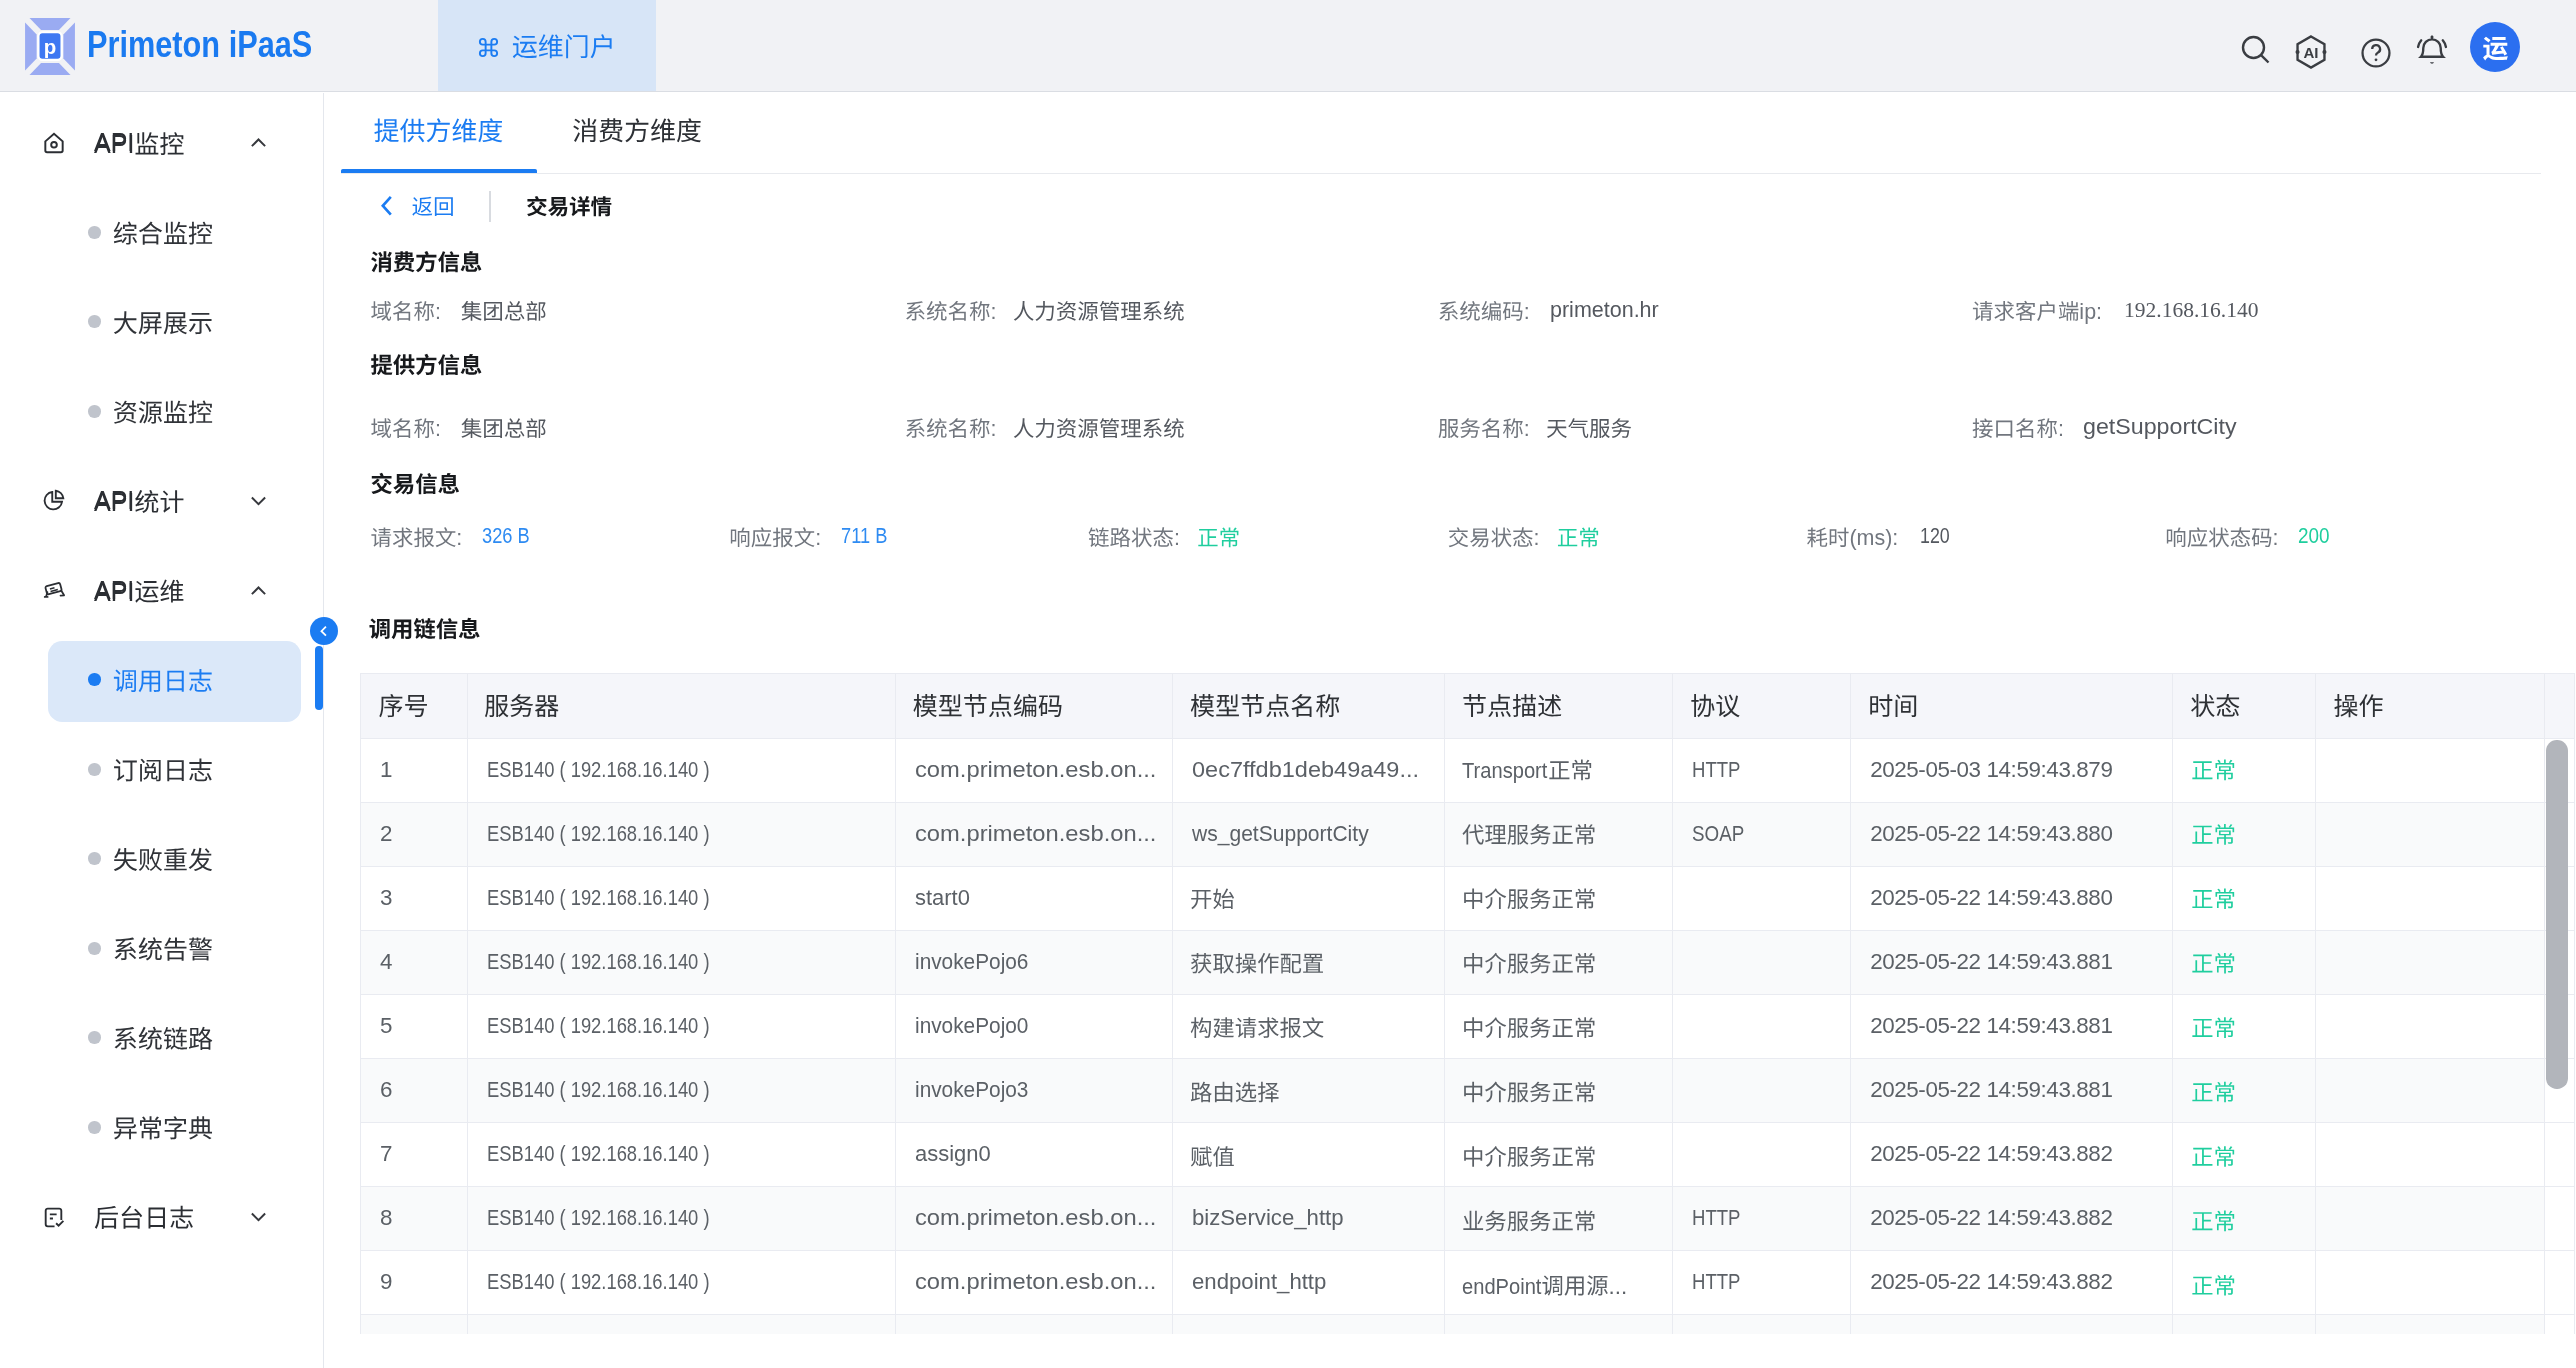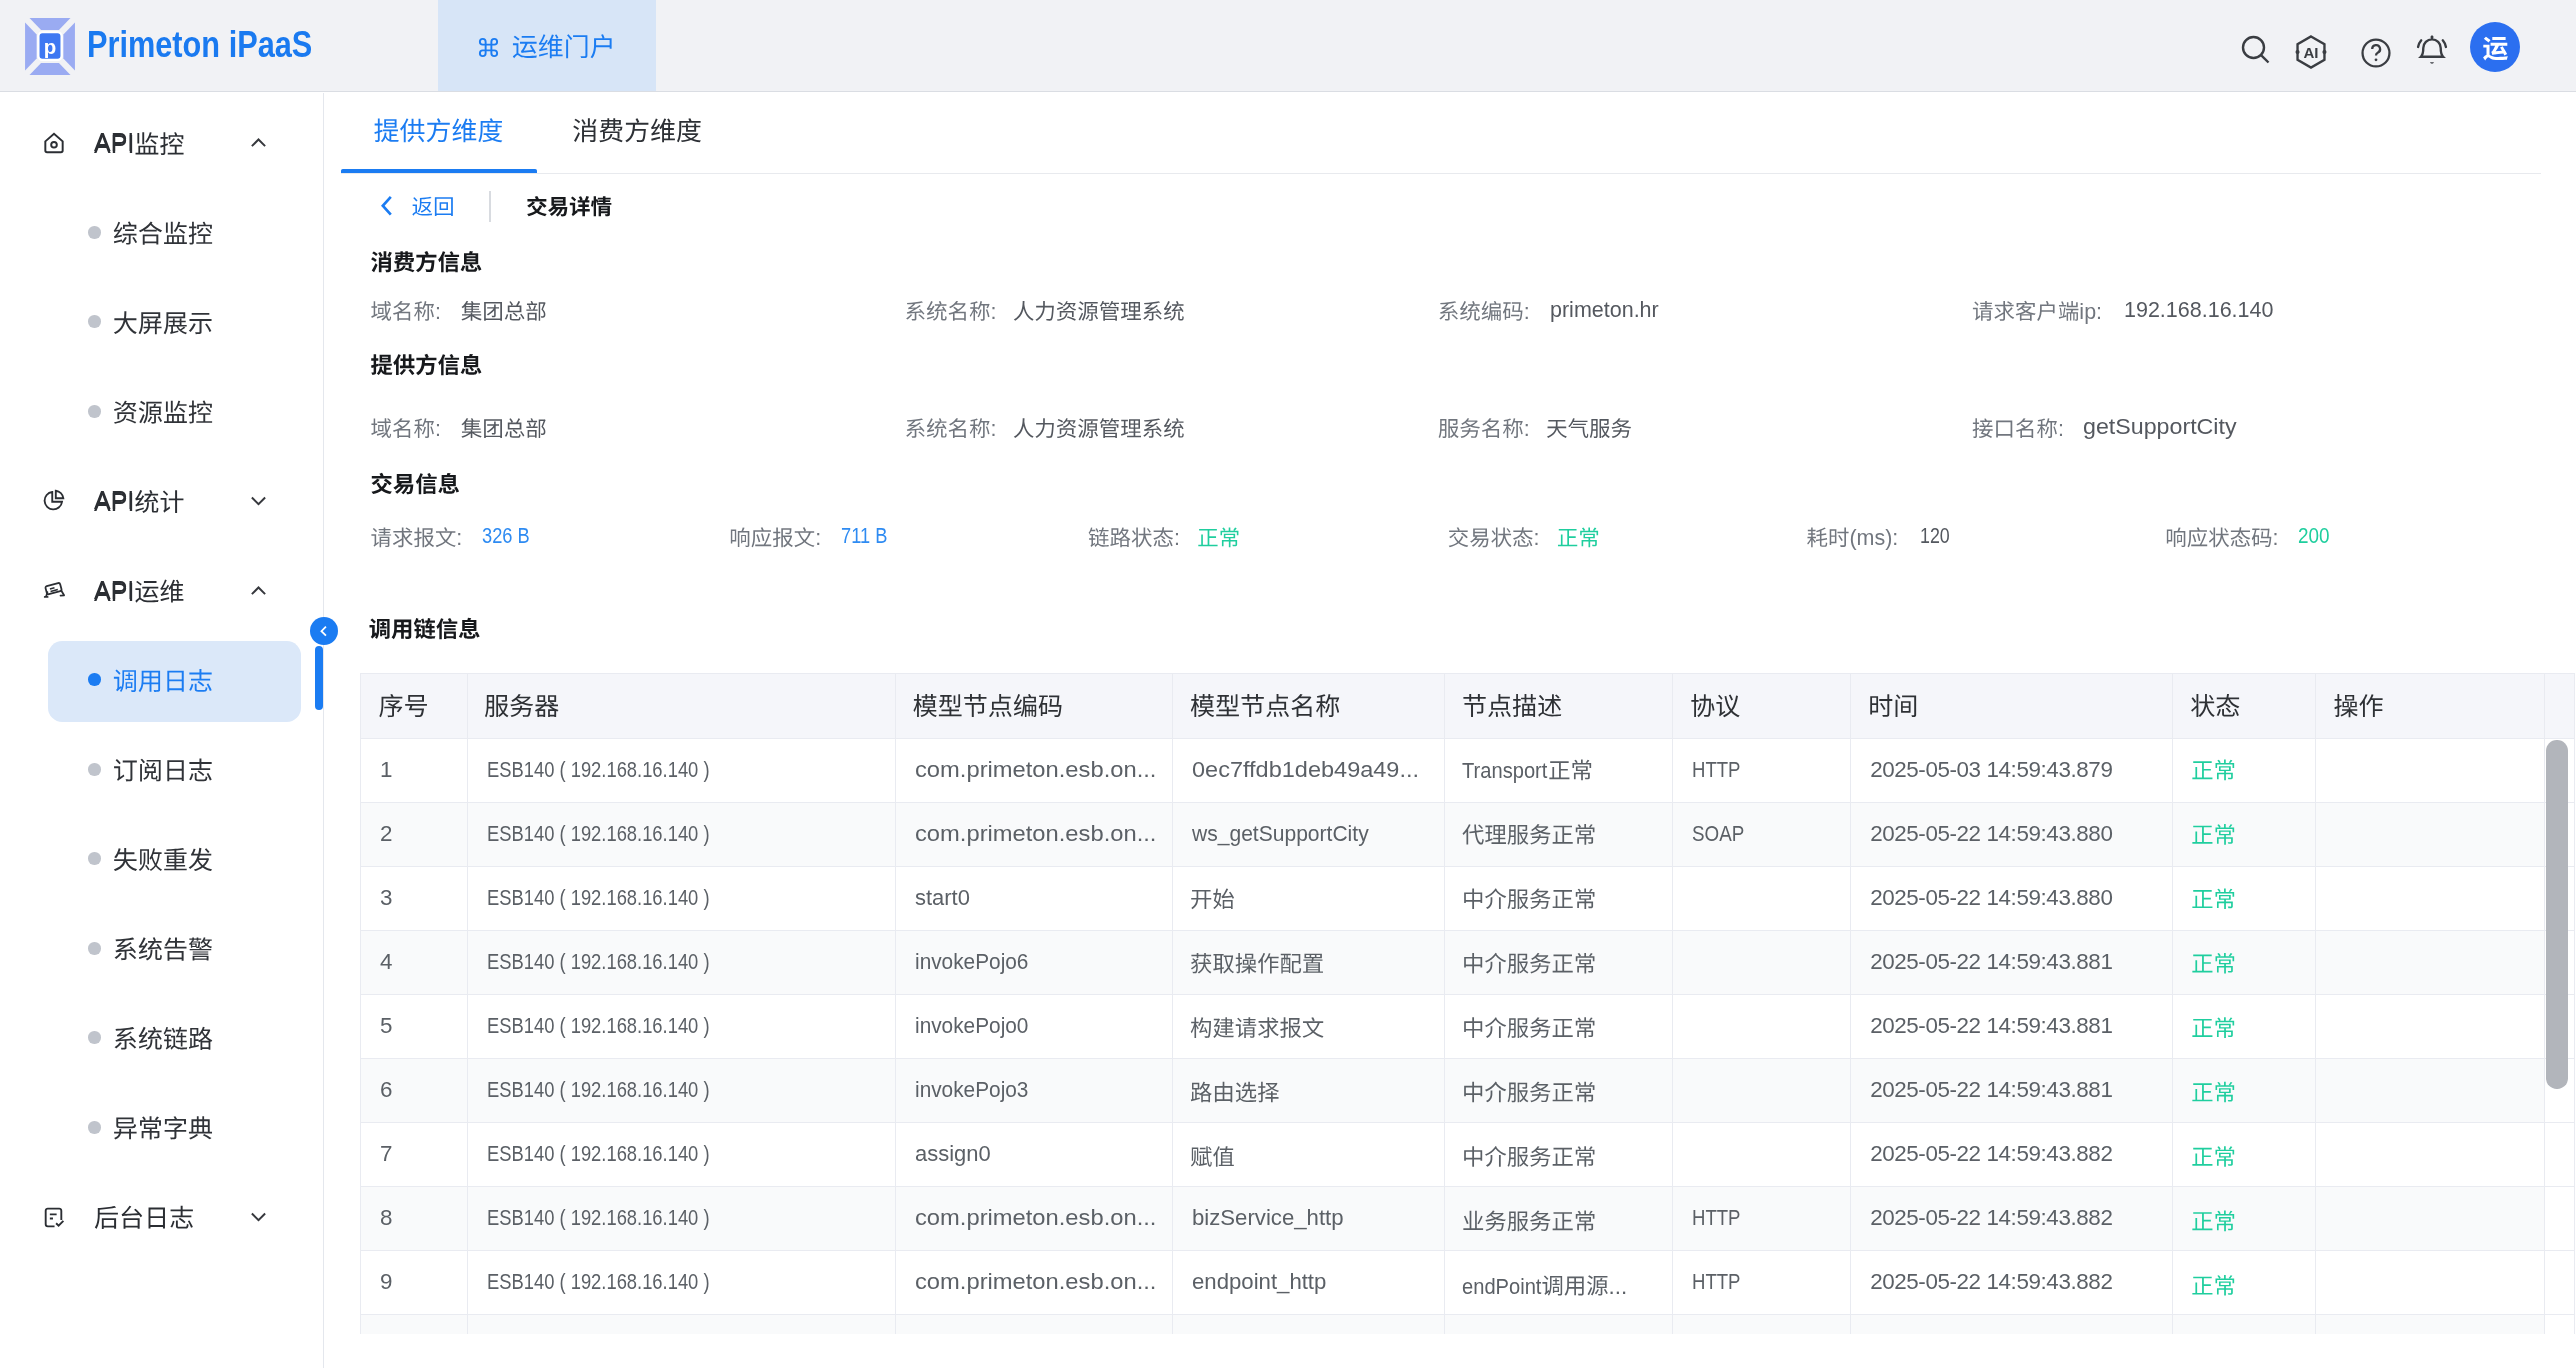--- a/index.html
+++ b/index.html
@@ -195,21 +195,21 @@
 
   <svg class="abs bc-ico" width="11.6" height="21.5" viewBox="0 0 13 24" fill="none" stroke="#1b7cf2" stroke-width="3">
       <path d="M11 2 L2 12 L11 22"></path>
     </svg>
   <div class="bc-back"></div>
   <div class="bc-div"></div>
   <div class="bc-tit"></div>
 
   <div class="h2" style="left:47px;top:157px"></div>
   <div class="lv" style="left:1226px;top:205px;color:#54585f;">primeton.hr</div>
-  <div class="lv" style="left:1800px;top:205px;color:#54585f;">192.168.16.140</div>
+  <div class="lv" style="left:1800px;top:205px;color:#54585f;font-family:Liberation Serif, serif;">192.168.16.140</div>
   <div class="lv" style="left:1759px;top:322px;color:#54585f;"><span class="nx" style="transform:scaleX(1.08)">getSupportCity</span></div>
   <div class="lv" style="left:158px;top:431px;color:#2e8bf2;"><span class="nx" style="transform:scaleX(0.85)">326 B</span></div>
   <div class="lv" style="left:517px;top:431px;color:#2e8bf2;"><span class="nx" style="transform:scaleX(0.85)">711 B</span></div>
   <div class="lv" style="left:1596px;top:431px;color:#54585f;"><span class="nx" style="transform:scaleX(0.83)">120</span></div>
   <div class="lv" style="left:1974px;top:431px;color:#1fce9e;"><span class="nx" style="transform:scaleX(0.88)">200</span></div>
 
   <div class="h2" style="left:47px;top:259px"></div>
 
   <div class="h2" style="left:47px;top:378px"></div>
 

